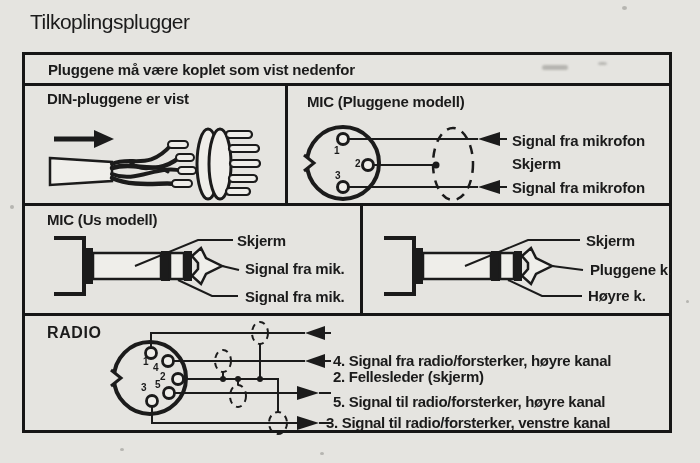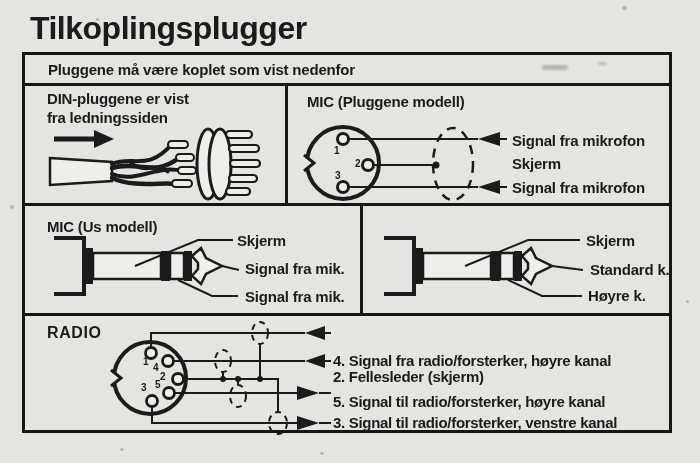--- a/index.html
+++ b/index.html
@@ -1,19 +1,19 @@
 <!DOCTYPE html>
 <html><head>
 <meta charset="utf-8">
 <style>
   html,body{margin:0;padding:0;}
   body{width:700px;height:463px;overflow:hidden;background:#e5e4e0;
        font-family:"Liberation Sans",sans-serif;color:#1b1b1b;position:relative;}
   #root{position:absolute;inset:0;width:700px;height:463px;}
-  .page-title{position:absolute;left:30px;top:10px;font-size:32px;font-weight:700;
+  .page-title{position:absolute;left:30px;top:10px;font-size:21px;font-weight:400;
               letter-spacing:-0.5px;white-space:nowrap;}
   .box{position:absolute;left:22px;top:52px;width:650px;height:381px;
        border:3px solid #161616;box-sizing:border-box;}
   .hline{position:absolute;background:#161616;height:3px;}
   .vline{position:absolute;background:#161616;width:3px;}
   .lbl{position:absolute;font-size:15px;font-weight:700;white-space:nowrap;
        letter-spacing:-0.2px;line-height:1.1;}
   .big{font-size:16px;letter-spacing:0.6px;}
   .pin-num{position:absolute;font-size:10px;font-weight:700;line-height:1;}
   svg{position:absolute;overflow:visible;}
@@ -33,21 +33,20 @@
 
   <div class="hline" style="left:22px;top:83px;width:650px;"></div>
   <div class="hline" style="left:22px;top:203px;width:650px;"></div>
   <div class="hline" style="left:22px;top:313px;width:650px;"></div>
   <div class="vline" style="left:285px;top:83px;height:123px;"></div>
   <div class="vline" style="left:360px;top:203px;height:113px;"></div>
 
   <div class="lbl" style="left:48px;top:62px;">Pluggene må være koplet som vist nedenfor</div>
 
   <div class="lbl" style="left:47px;top:91px;">DIN-pluggene er vist</div>
-  <div class="lbl" style="left:47px;top:110px;">fra ledningssiden</div>
 
   <svg style="left:36px;top:122px;" width="248" height="80" viewBox="0 0 248 80">
     <g>
       <line x1="18" y1="17" x2="58" y2="17" class="ink" stroke-width="5"></line>
       <polygon points="58,8 78,17 58,26" class="fillink"></polygon>
     </g>
     <g>
       <polygon points="14,36 76,40 76,59 14,63" class="paperfill" stroke-width="2.5"></polygon>
     </g>
     <g class="ink" stroke-linecap="round">
@@ -103,21 +102,21 @@
   </svg>
 
   <div class="pin-num" style="left:334px;top:146px;">1</div>
   <div class="pin-num" style="left:355px;top:159px;">2</div>
   <div class="pin-num" style="left:335px;top:171px;">3</div>
 
   <div class="lbl" style="left:512px;top:133px;">Signal fra mikrofon</div>
   <div class="lbl" style="left:512px;top:156px;">Skjerm</div>
   <div class="lbl" style="left:512px;top:180px;">Signal fra mikrofon</div>
 
-  <div class="lbl" style="left:47px;top:219px;">MIC (Us modell)</div>
+  <div class="lbl" style="left:47px;top:212px;">MIC (Us modell)</div>
 
   <svg style="left:40px;top:228px;" width="200" height="78" viewBox="0 0 200 78">
     <path d="M14,10 H44 V66 H14" class="ink" stroke-width="4"></path>
     <rect x="44" y="20" width="9" height="36" class="fillink"></rect>
     <rect x="53" y="25" width="68" height="26" class="paperfill" stroke-width="2.5"></rect>
     <rect x="121" y="23" width="9" height="30" class="fillink"></rect>
     <rect x="130" y="25" width="14" height="26" class="paperfill" stroke-width="2.5"></rect>
     <rect x="144" y="23" width="8" height="30" class="fillink"></rect>
     <polygon points="152,28 161,20 166,30 182,38 166,46 161,56 152,48 158,41 158,35" class="paperfill" stroke-width="2.5"></polygon>
     <g class="ink" stroke-width="2">
@@ -141,21 +140,21 @@
     <rect x="144" y="23" width="8" height="30" class="fillink"></rect>
     <polygon points="152,28 161,20 166,30 182,38 166,46 161,56 152,48 158,41 158,35" class="paperfill" stroke-width="2.5"></polygon>
     <g class="ink" stroke-width="2">
       <path d="M95,38 L158,12 H210"></path>
       <path d="M182,38 L213,42"></path>
       <path d="M138,52 L172,68 H212"></path>
     </g>
   </svg>
 
   <div class="lbl" style="left:586px;top:233px;">Skjerm</div>
-  <div class="lbl" style="left:590px;top:262px;">Standard k.</div>
+  <div class="lbl" style="left:590px;top:262px;">Pluggene k.</div>
   <div class="lbl" style="left:588px;top:288px;">Høyre k.</div>
 
   <div class="lbl big" style="left:47px;top:324px;">RADIO</div>
 
   <svg style="left:100px;top:322px;" width="235" height="112" viewBox="0 0 235 112">
     <circle cx="50" cy="56" r="36" class="ink" stroke-width="4"></circle>
     <g>
       <polygon points="7,45 25,56 7,67" fill="#e5e4e0" stroke="none"></polygon>
       <path d="M11,48 L21,56 L11,64" class="ink" stroke-width="3"></path>
     </g>
@@ -199,21 +198,21 @@
 
   <div class="pin-num" style="left:143px;top:357px;">1</div>
   <div class="pin-num" style="left:153px;top:363px;">4</div>
   <div class="pin-num" style="left:160px;top:372px;">2</div>
   <div class="pin-num" style="left:155px;top:380px;">5</div>
   <div class="pin-num" style="left:141px;top:383px;">3</div>
 
   <div class="lbl" style="left:333px;top:353px;letter-spacing:-0.3px;">4. Signal fra radio/forsterker, høyre kanal</div>
   <div class="lbl" style="left:333px;top:369px;letter-spacing:-0.3px;">2. Fellesleder (skjerm)</div>
   <div class="lbl" style="left:333px;top:394px;letter-spacing:-0.3px;">5. Signal til radio/forsterker, høyre kanal</div>
-  <div class="lbl" style="left:333px;top:415px;letter-spacing:-0.3px;">3. Signal til radio/forsterker, venstre kanal</div>
+  <div class="lbl" style="left:326px;top:415px;letter-spacing:-0.3px;">3. Signal til radio/forsterker, venstre kanal</div>
 
   <div class="speck" style="left:542px;top:65px;width:26px;height:5px;border-radius:3px;filter:blur(1px);"></div>
   <div class="speck" style="left:598px;top:62px;width:9px;height:3px;filter:blur(1px);"></div>
   <div class="speck" style="left:622px;top:6px;width:5px;height:4px;"></div>
   <div class="speck" style="left:96px;top:18px;width:3px;height:3px;"></div>
   <div class="speck" style="left:686px;top:300px;width:3px;height:3px;"></div>
   <div class="speck" style="left:10px;top:205px;width:4px;height:4px;"></div>
   <div class="speck" style="left:320px;top:452px;width:4px;height:3px;"></div>
   <div class="speck" style="left:120px;top:448px;width:4px;height:3px;"></div>
 

